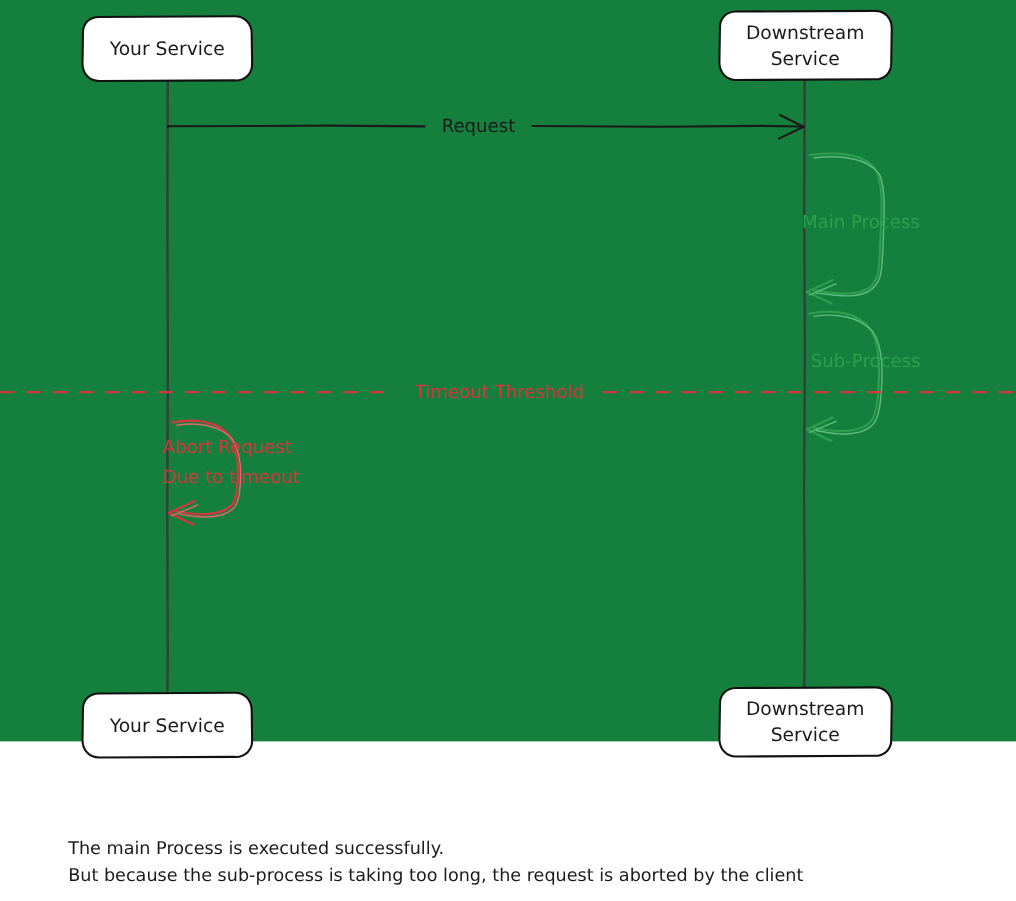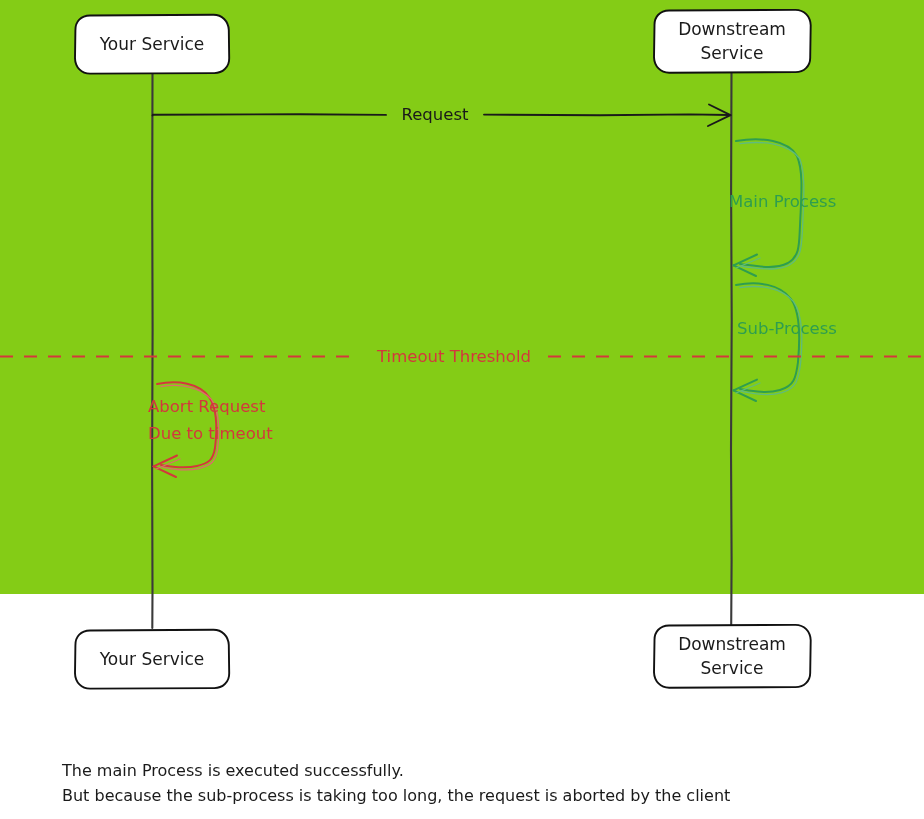--- a/index.html
+++ b/index.html
@@ -9,22 +9,22 @@
   }
   body {
     width: 924px;
     height: 819px;
     overflow: hidden;
     font-family: "DejaVu Sans", sans-serif;
   }
   #canvas-root {
     position: relative;
     width: 924px;
-    height: 594px;
-    background: #84cc16;
+    height: 674px;
+    background: #15803d;
     text-decoration: underline;
   }
   svg#diagram {
     position: absolute;
     top: 0;
     left: 0;
     width: 924px;
     height: 819px;
     display: block;
   }

